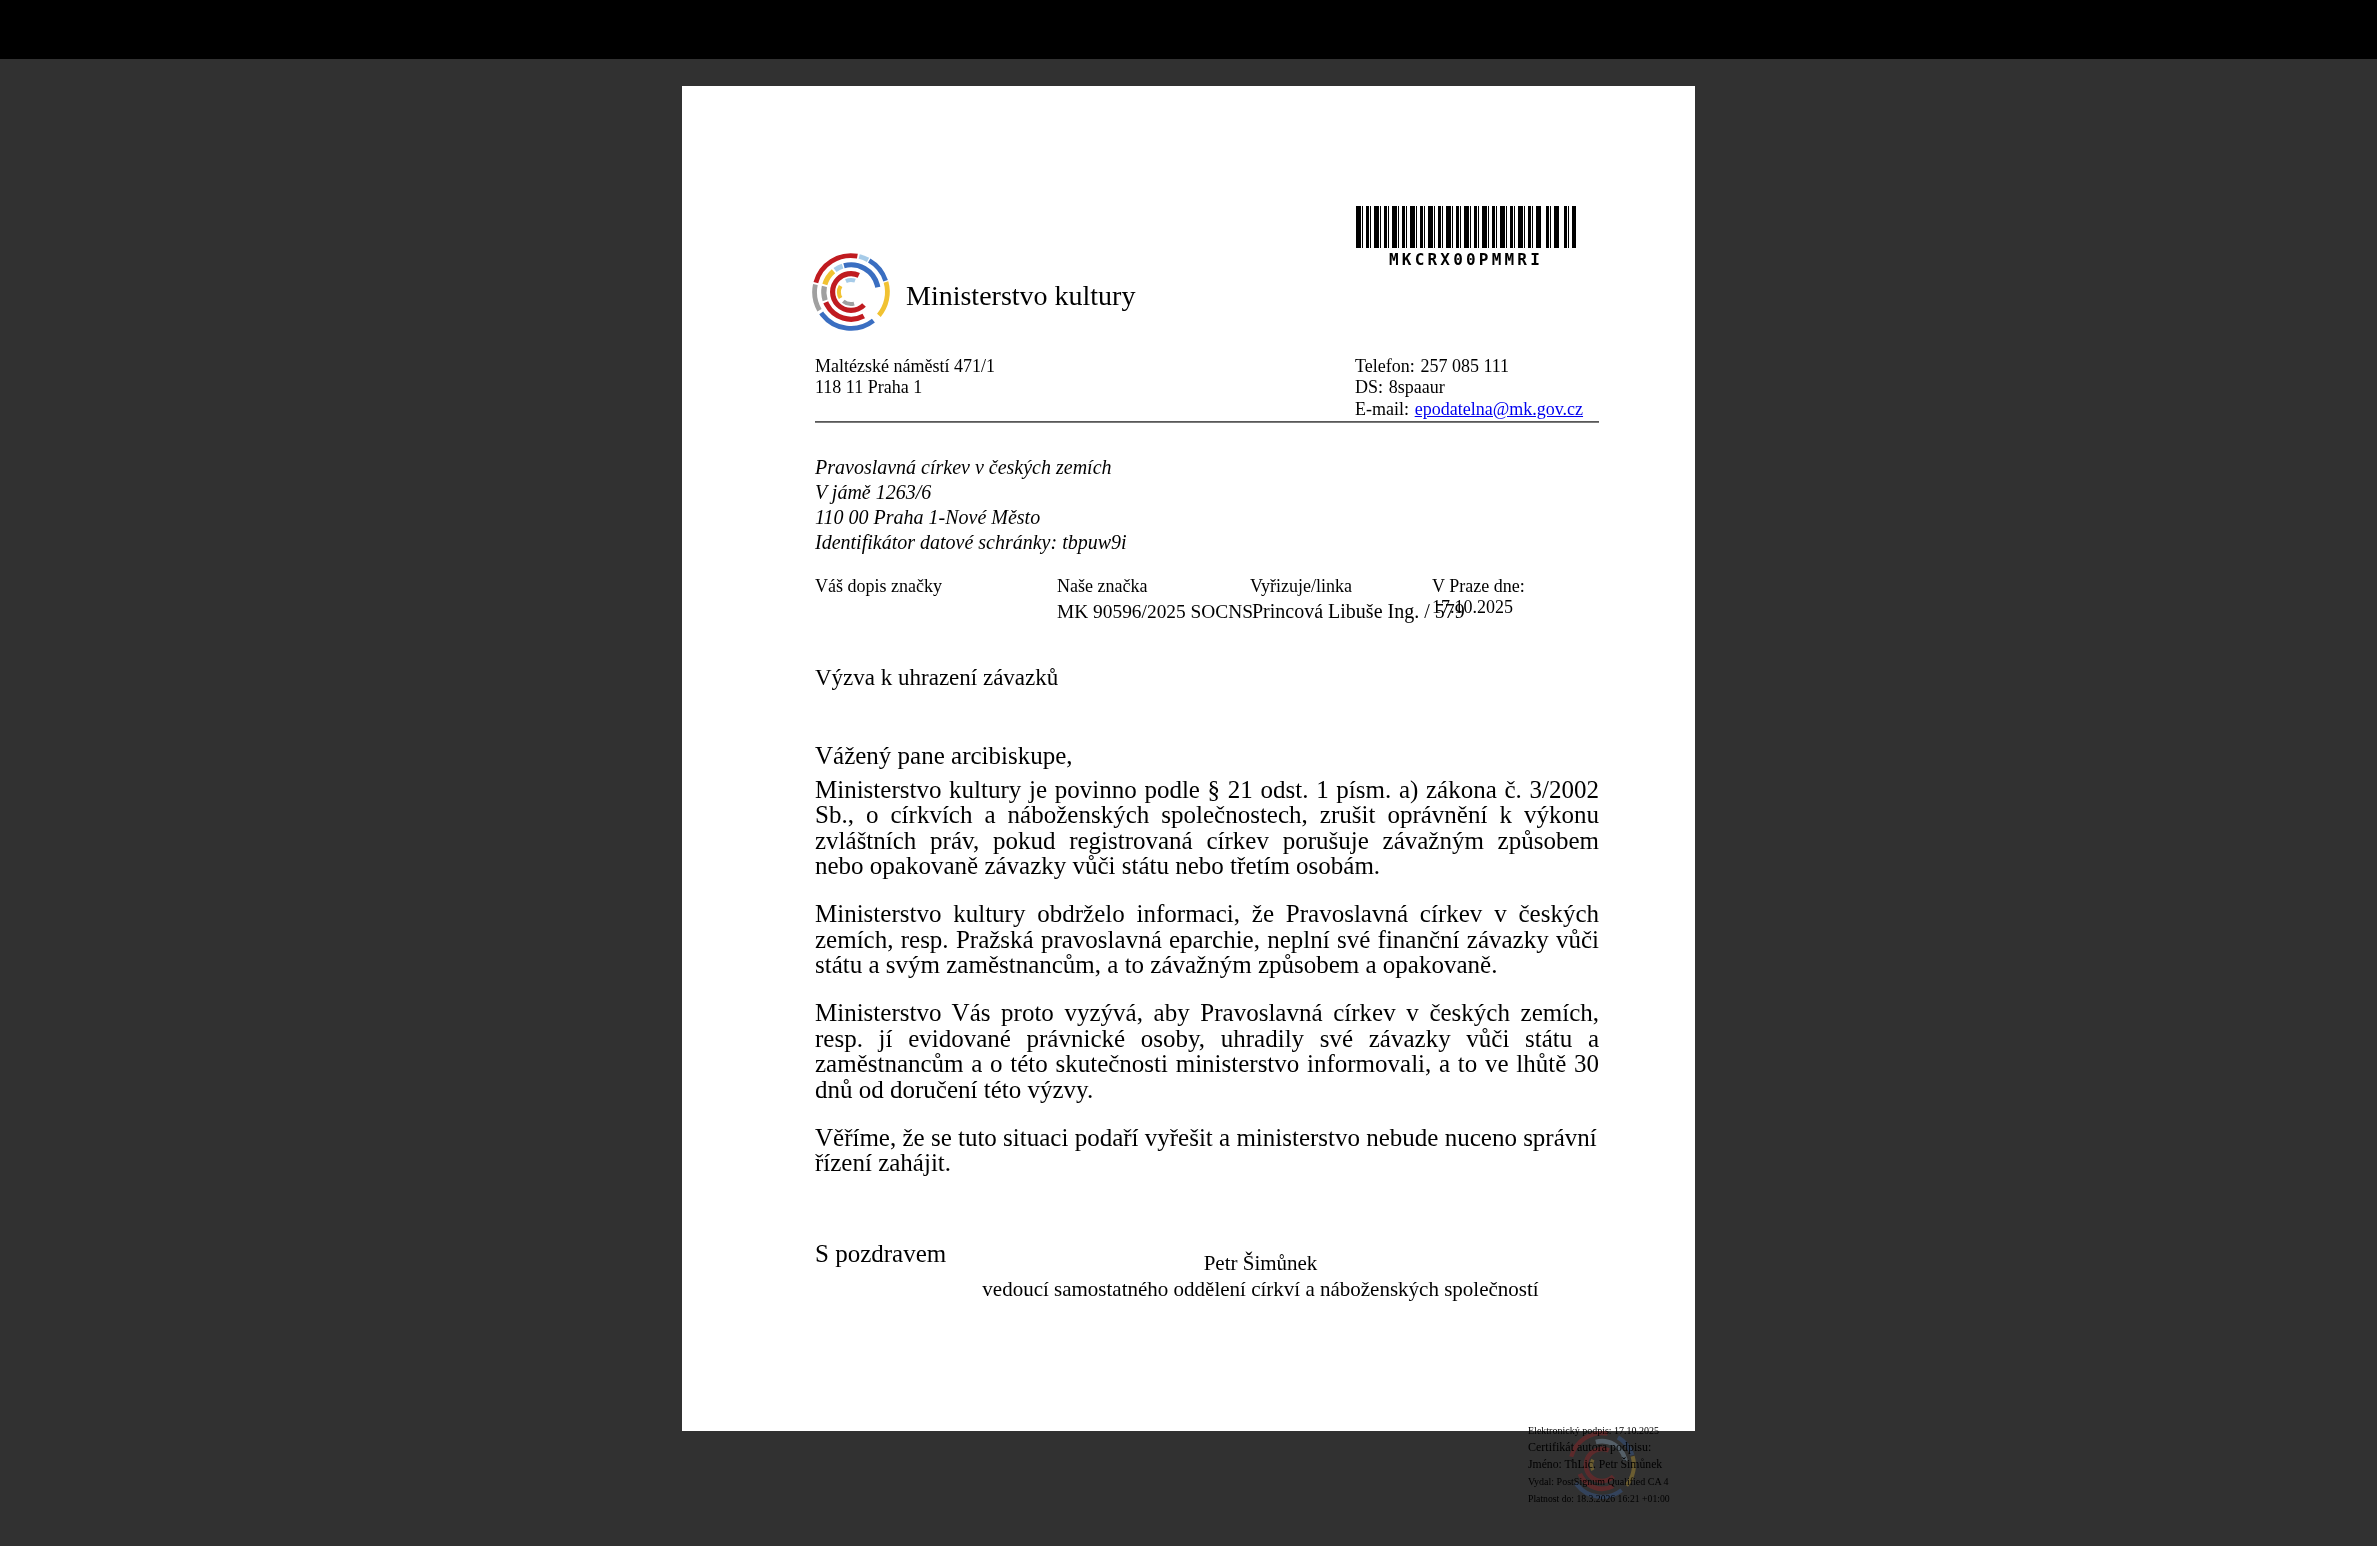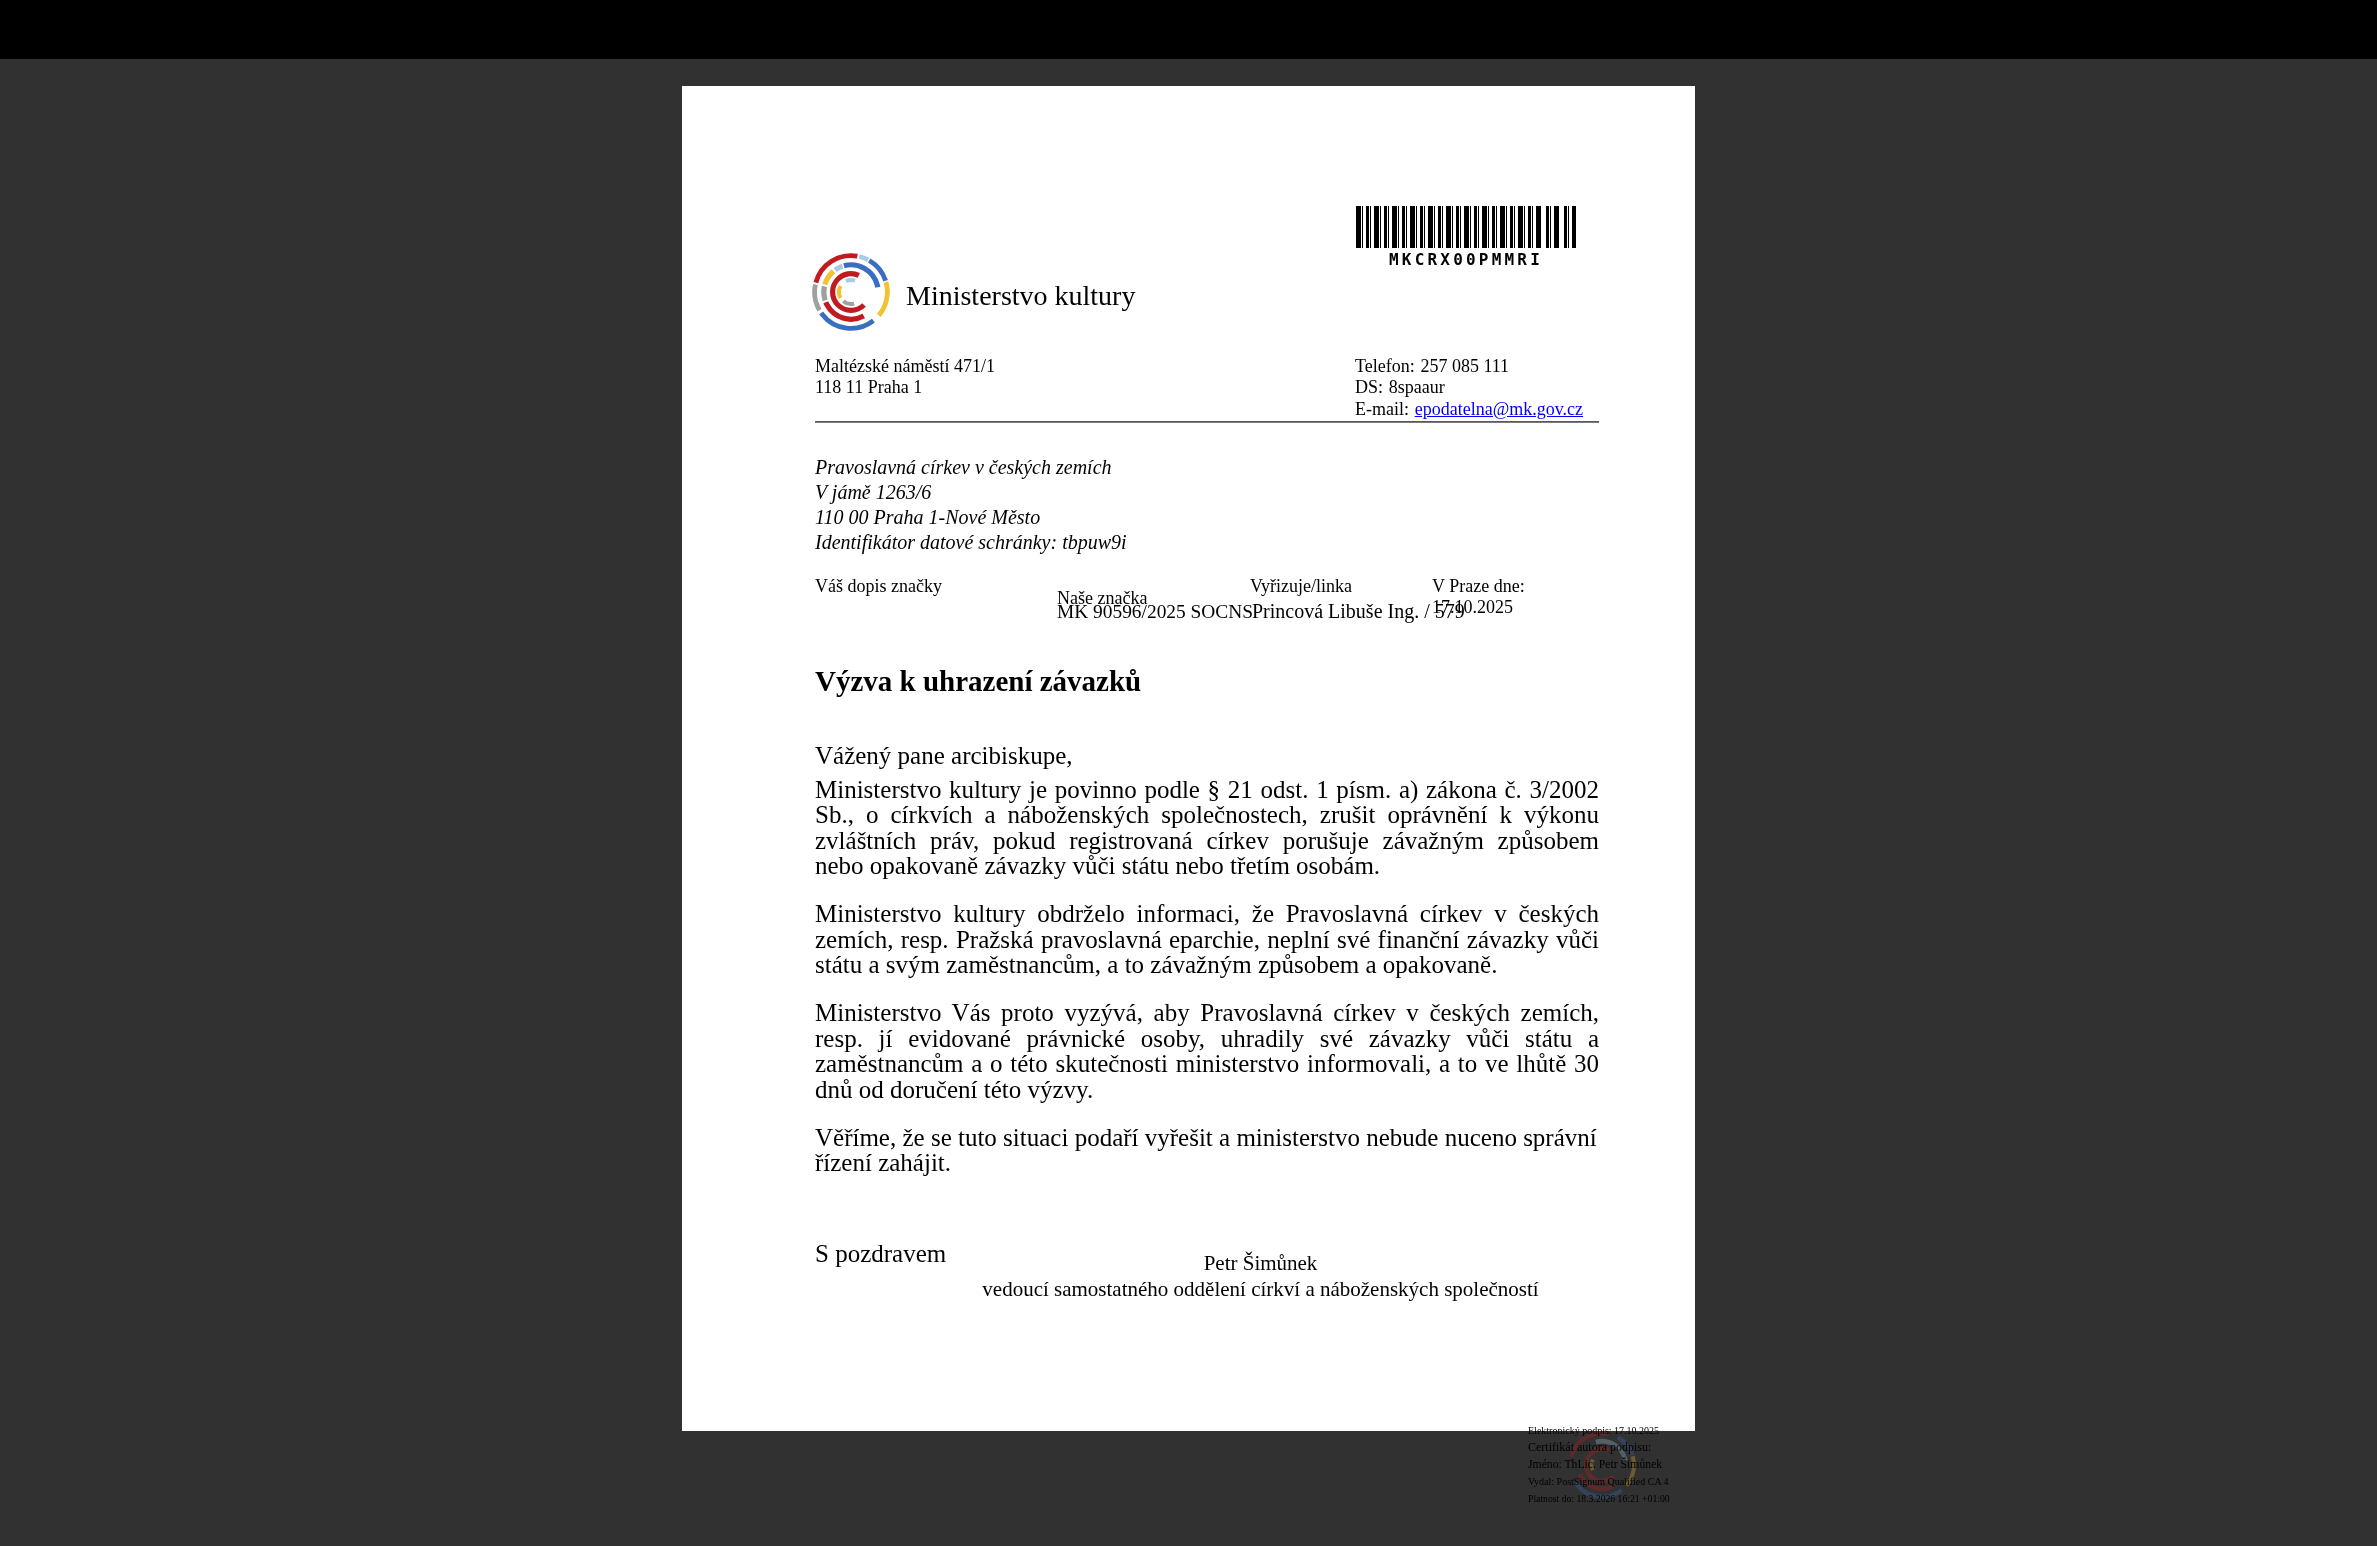--- a/index.html
+++ b/index.html
@@ -36,27 +36,27 @@
   .contact{left:673px;top:270px;font-size:18px;line-height:21.4px;}
   .contact .row span{display:inline;}
   .contact .lbl{margin-right:5.7px;}
   a.maillink,.maillink{color:#0000ee;text-decoration:underline;cursor:pointer;}
   .rule{left:133px;top:335px;width:784px;height:2.4px;
     background:linear-gradient(#474747,#8d8d8d);}
   
   .recipient{left:133px;top:369px;font-size:20px;line-height:25px;font-style:italic;}
   .ref{left:133px;top:490px;width:784px;height:57px;font-size:18px;}
   .ref .h0{position:absolute;left:0;top:0;}
-  .ref .h1{position:absolute;left:242px;top:12px;}
+  .ref .h1{position:absolute;left:242px;top:0;}
   .ref .h2{position:absolute;left:435px;top:0;}
   .ref .h3{position:absolute;left:617px;top:0;}
   .ref .v1{position:absolute;left:242px;top:25px;font-size:19.4px;}
   .ref .v2{position:absolute;left:437px;top:23.5px;font-size:20px;}
   
-  .subject{left:133px;top:579px;font-size:29px;font-weight:bold;}
+  .subject{left:133px;top:579px;font-size:23px;font-weight:normal;}
   .bodytext{left:133px;top:657px;width:784px;font-size:25px;line-height:25.5px;}
   .bodytext .salutation{margin:0 0 8px 0;text-align:left;}
   .bodytext p{margin:0 0 22.6px 0;text-align:justify;}
   .bodytext p.lastpara{margin-bottom:8px;text-align:left;}
   .bodytext .closing{margin-top:65px;}
   .sig{left:243px;top:1165px;width:671px;text-align:center;
     font-size:21px;line-height:25.5px;}
   
   .watermark{left:885px;top:1344px;width:70px;height:70px;opacity:.3;z-index:1;}
   .esig{left:846px;top:1336px;z-index:2;line-height:17px;white-space:nowrap;}

